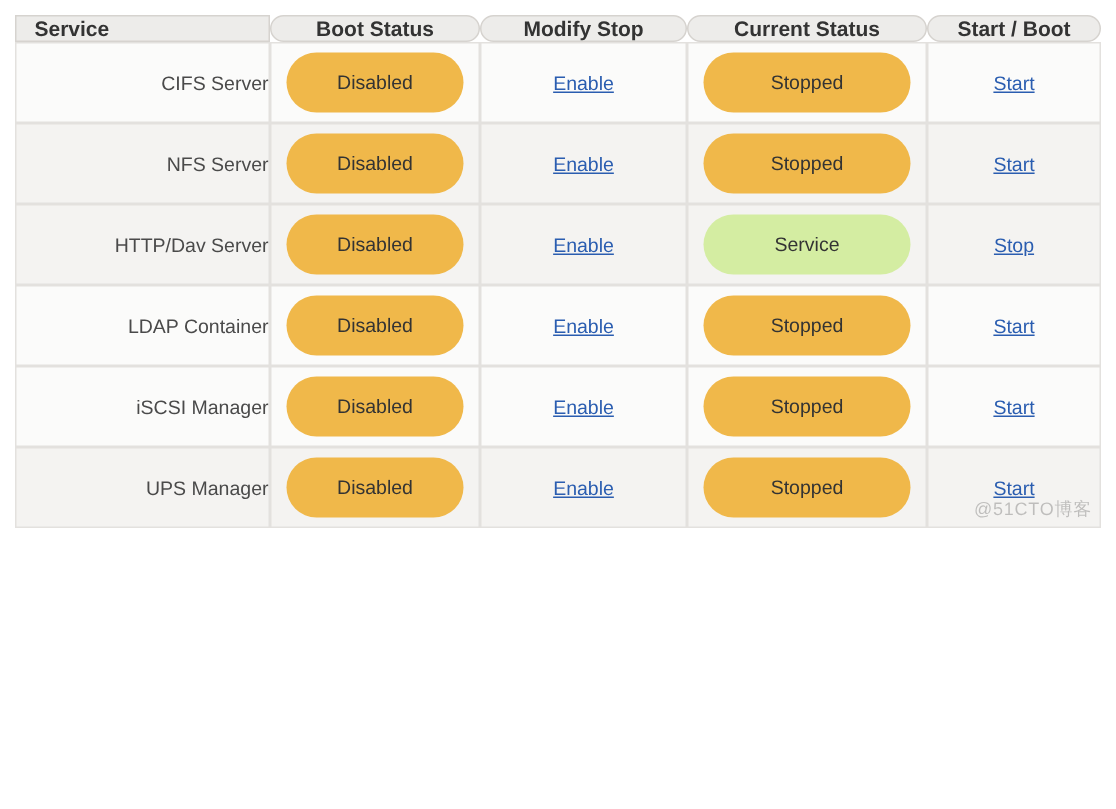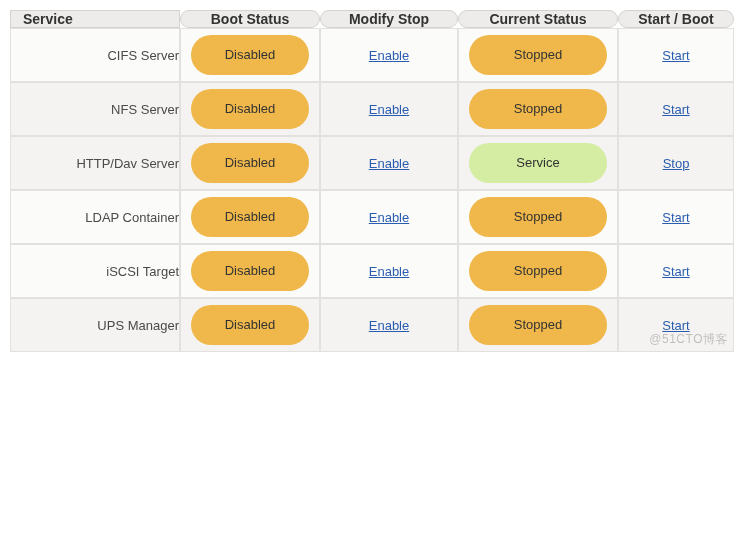--- a/index.html
+++ b/index.html
@@ -141,21 +141,21 @@
           <td>
             <div class="badge orange">Disabled</div>
           </td>
           <td class="linkcell"><a>Enable</a></td>
           <td>
             <div class="badge orange">Stopped</div>
           </td>
           <td class="linkcell"><a>Start</a></td>
         </tr>
         <tr>
-          <td class="svc">iSCSI Target</td>
+          <td class="svc">iSCSI Manager</td>
           <td>
             <div class="badge orange">Disabled</div>
           </td>
           <td class="linkcell"><a>Enable</a></td>
           <td>
             <div class="badge orange">Stopped</div>
           </td>
           <td class="linkcell"><a>Start</a></td>
         </tr>
         <tr class="alt">

